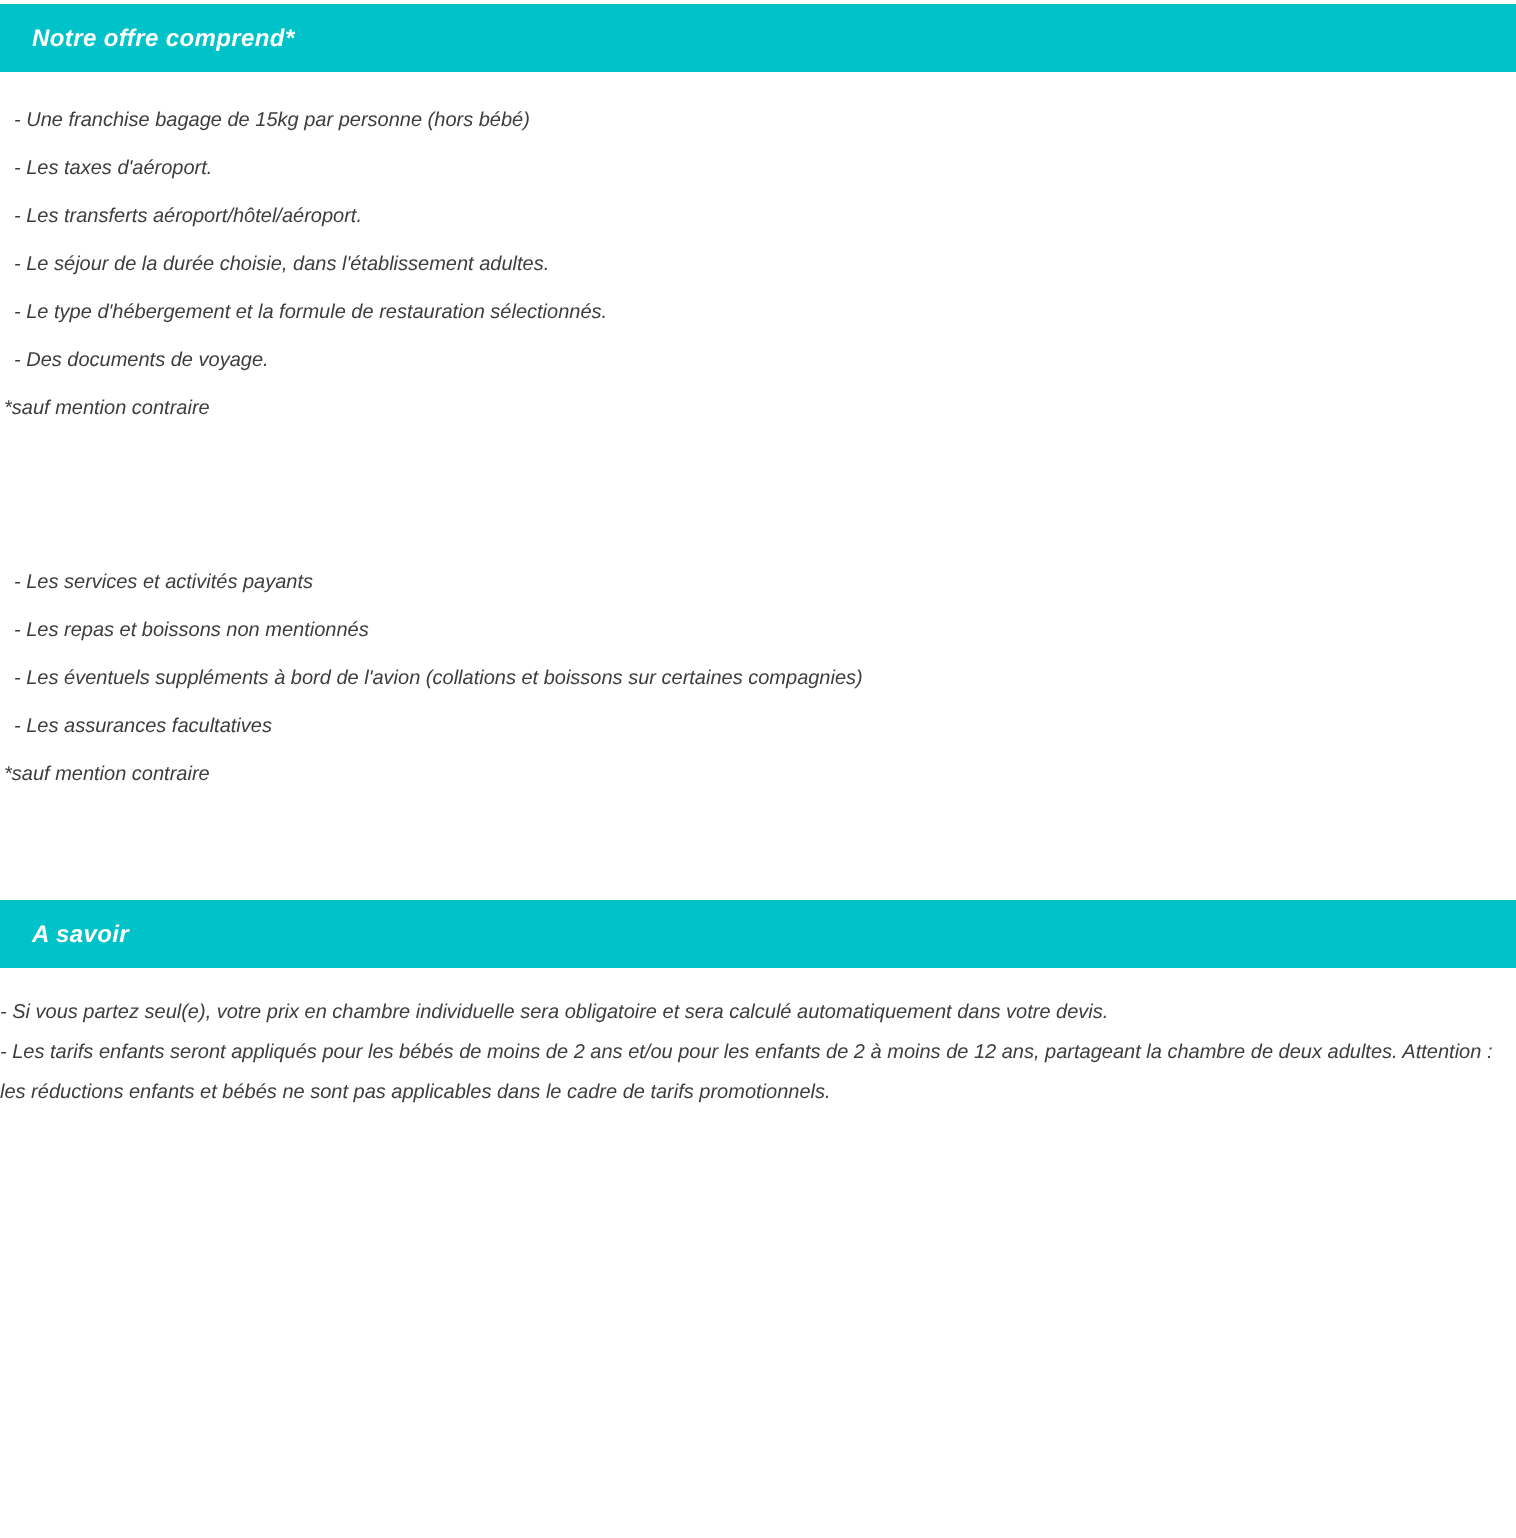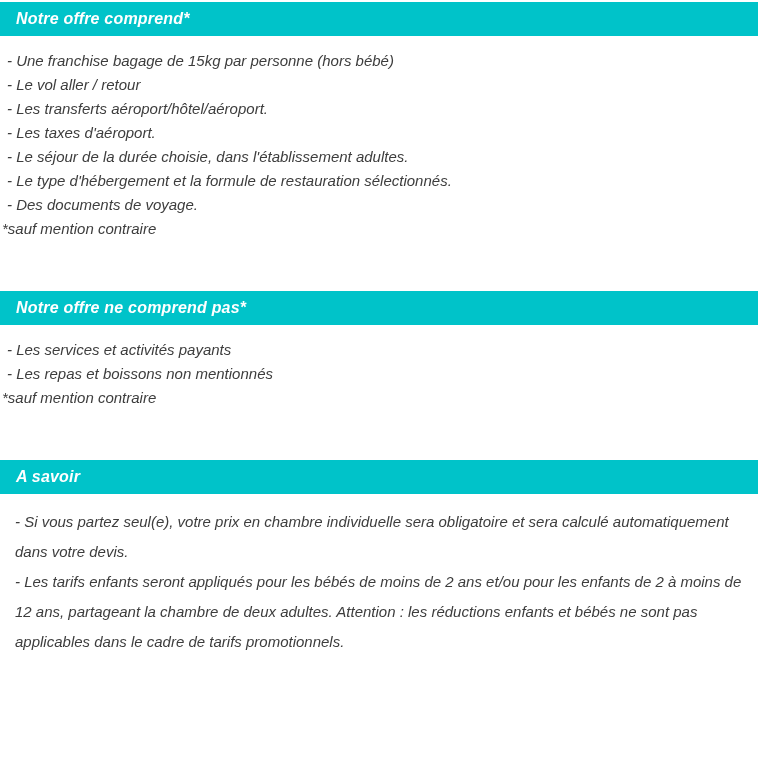--- a/index.html
+++ b/index.html
@@ -17,64 +17,62 @@
   .section-header {
     background: var(--accent, #00c3c9);
     height: 34px;
     display: flex;
     align-items: center;
     padding-left: 16px;
   }
   .section-title {
     margin: 0;
     color: var(--header-text, #ffffff);
-    font-size: 16px;
+    font-size: 12px;
     font-style: italic;
     font-weight: 700;
     letter-spacing: 0.2px;
     font-family: "Liberation Sans", sans-serif;
   }
   .section-body {
     padding: 13px 8px 0 0;
     font-style: italic;
-    font-size: 15px;
+    font-size: 10px;
     line-height: 24px;
   }
   .list-item { padding-left: 7px; }
   .footnote { padding-left: 2px; }
-  .paragraph { padding-left: 15px; line-height: 30px; }
+  .paragraph { padding-left: 0; line-height: 20px; }
 </style>
 </head>
 <body>
 
 <div class="page">
 
   <section class="section">
     <div class="section-header">
       <h2 class="section-title">Notre offre comprend*</h2>
     </div>
     <div class="section-body">
       <div class="list-item">- Une franchise bagage de 15kg par personne (hors bébé)</div>
-      <div class="list-item">- Le vol aller / retour</div>
+      <div class="list-item">- Les taxes d'aéroport.</div>
       <div class="list-item">- Les transferts aéroport/hôtel/aéroport.</div>
-      <div class="list-item">- Les taxes d'aéroport.</div>
       <div class="list-item">- Le séjour de la durée choisie, dans l'établissement adultes.</div>
       <div class="list-item">- Le type d'hébergement et la formule de restauration sélectionnés.</div>
       <div class="list-item">- Des documents de voyage.</div>
       <div class="footnote">*sauf mention contraire</div>
     </div>
   </section>
 
   <section class="section">
-    <div class="section-header">
-      <h2 class="section-title">Notre offre ne comprend pas*</h2>
-    </div>
     <div class="section-body">
       <div class="list-item">- Les services et activités payants</div>
       <div class="list-item">- Les repas et boissons non mentionnés</div>
+      <div class="list-item">- Les éventuels suppléments à bord de l'avion (collations et boissons sur certaines compagnies)</div>
+      <div class="list-item">- Les assurances facultatives</div>
       <div class="footnote">*sauf mention contraire</div>
     </div>
   </section>
 
   <section class="section">
     <div class="section-header">
       <h2 class="section-title">A savoir</h2>
     </div>
     <div class="section-body">
       <div class="paragraph">- Si vous partez seul(e), votre prix en chambre individuelle sera obligatoire et sera calculé automatiquement dans votre devis.</div>

